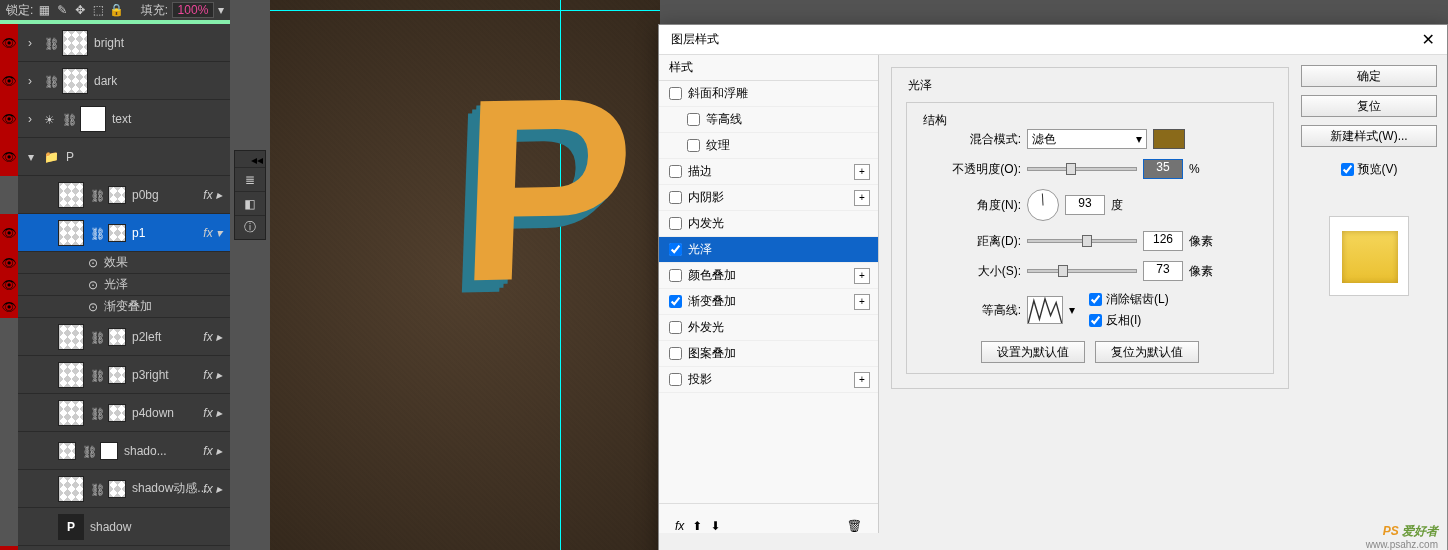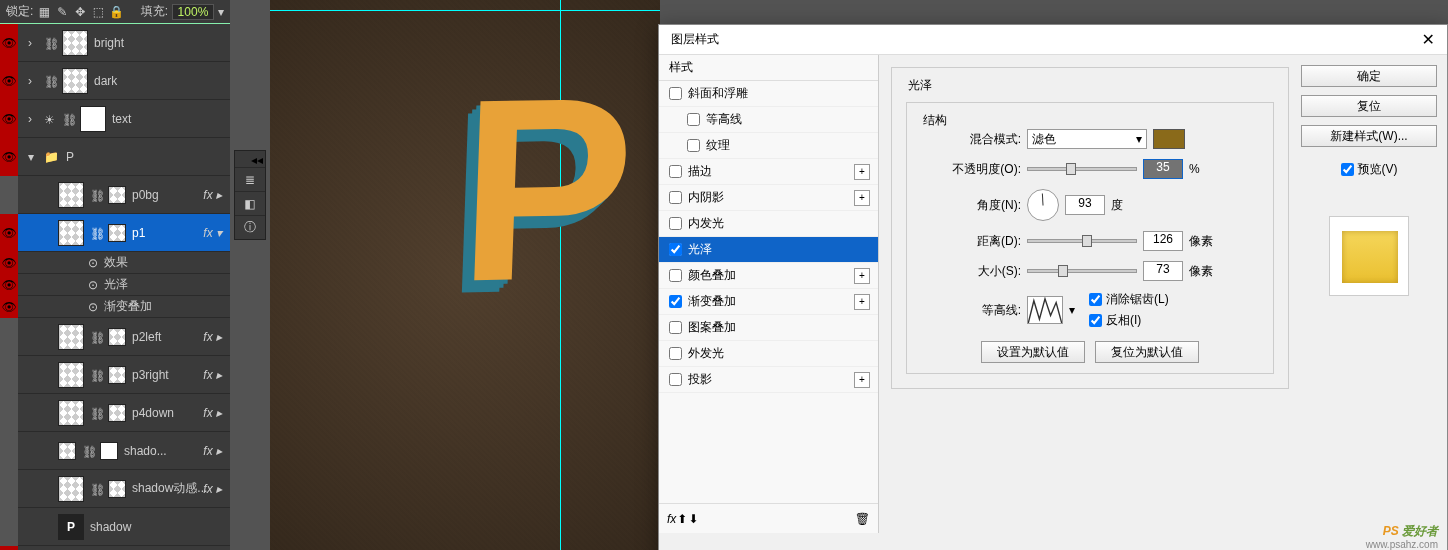--- a/index.html
+++ b/index.html
@@ -1,23 +1,23 @@
 <!DOCTYPE html>
 <html><head>
 <meta charset="utf-8">
 <style>
 * { margin: 0; padding: 0; box-sizing: border-box; font-family: "Microsoft YaHei", Arial, sans-serif; font-size: 12px; }
 body { width: 1448px; height: 550px; background: #535353; overflow: hidden; position: relative; }
 
 
 .left-panel { position: absolute; left: 0; top: 0; width: 230px; height: 550px; background: #3a3a3a; color: #ccc; }
-.lock-bar { height: 24px; background: #3a3a3a; border-bottom: 1px solid #86efac; display: flex; align-items: center; padding: 0 6px; gap: 4px; }
+.lock-bar { height: 24px; background: #3a3a3a; border-bottom: 4px solid #86efac; display: flex; align-items: center; padding: 0 6px; gap: 4px; }
 .lock-bar span { display: flex; align-items: center; }
 .lock-icon { width: 14px; height: 14px; display: inline-flex; align-items: center; justify-content: center; }
-.fill-box { width: 42px; height: 16px; background: #2a2a2a; border: 1px solid #555; display: inline-flex; align-items: center; justify-content: center; color: #bef264; }
+.fill-box { width: 42px; height: 16px; background: #2a2a2a; border: 1px solid #555; display: inline-flex; align-items: center; justify-content: center; color: #ec4899; }
 
 .eye-col { position: absolute; left: 0; top: 24px; width: 18px; height: 526px; background: #b60000; }
 .eye { width: 18px; height: 38px; display: flex; align-items: center; justify-content: center; color: #000; }
 .eye.off { background: #555; }
 
 .layers { position: absolute; left: 18px; top: 24px; width: 212px; }
 .layer-row { height: 38px; border-bottom: 1px solid #2a2a2a; display: flex; align-items: center; padding-left: 10px; gap: 6px; position: relative; }
 .layer-row.selected { background: #0f64c8; color: #fff; }
 .layer-row.sub { padding-left: 40px; }
 .layer-row.sub2 { padding-left: 70px; height: 22px; }
@@ -52,21 +52,21 @@
 .dlg-body { display: flex; height: 478px; }
 
 .styles-col { width: 220px; border-right: 1px solid #ccc; background: #f8f8f8; display: flex; flex-direction: column; }
 .styles-header { height: 26px; display: flex; align-items: center; padding: 0 10px; border-bottom: 1px solid #ddd; }
 .styles-sub { height: 26px; display: flex; align-items: center; padding: 0 10px; border-bottom: 1px solid #ddd; background: #efefef; }
 .style-item { height: 26px; display: flex; align-items: center; padding: 0 10px; border-bottom: 1px solid #eee; gap: 6px; position: relative; }
 .style-item.indent { padding-left: 28px; }
 .style-item.selected { background: #0f64c8; color: #fff; }
 .style-item input[type=checkbox] { width: 13px; height: 13px; }
 .add-btn { position: absolute; right: 8px; width: 16px; height: 16px; border: 1px solid #999; background: #fff; display: flex; align-items: center; justify-content: center; font-size: 10px; }
-.styles-footer { margin-top: auto; height: 30px; border-top: 1px solid #ddd; display: flex; align-items: center; padding: 0 8px; gap: 1px; }
+.styles-footer { margin-top: auto; height: 30px; border-top: 1px solid #ddd; display: flex; align-items: flex-end; padding: 0 16px; gap: 8px; }
 .styles-footer .spacer { flex: 1; }
 
 .settings-col { flex: 1; padding: 12px; }
 .fieldset { border: 1px solid #ccc; padding: 10px 14px 14px; margin-bottom: 8px; }
 .fieldset-title { background: #f0f0f0; padding: 0 6px; margin-left: -4px; margin-top: -18px; display: inline-block; margin-bottom: 8px; }
 .inner-fieldset { border: 1px solid #ccc; padding: 10px 14px; }
 .inner-title { background: #f0f0f0; padding: 0 6px; margin-left: -4px; margin-top: -18px; display: inline-block; }
 .form-row { display: flex; align-items: center; gap: 6px; margin-bottom: 10px; }
 .form-label { width: 100px; text-align: right; }
 .select-box { flex: 0 0 120px; height: 20px; border: 1px solid #999; background: #fff; display: flex; align-items: center; padding: 0 4px; justify-content: space-between; }
@@ -272,25 +272,25 @@
           <span>颜色叠加</span>
           <span class="add-btn">+</span>
         </div>
       <div class="style-item">
           <input type="checkbox" checked="" style="">
           <span>渐变叠加</span>
           <span class="add-btn">+</span>
         </div>
       <div class="style-item">
           <input type="checkbox" style="">
+          <span>外发光</span>
+        </div>
+      <div class="style-item">
+          <input type="checkbox" style="">
           <span>图案叠加</span>
-        </div>
-      <div class="style-item">
-          <input type="checkbox" style="">
-          <span>外发光</span>
         </div>
       <div class="style-item">
           <input type="checkbox" style="">
           <span>投影</span>
           <span class="add-btn">+</span>
         </div>
       <div class="styles-footer">
         <span style="font-style:italic">fx</span>
         <span>⬆</span>
         <span>⬇</span>

